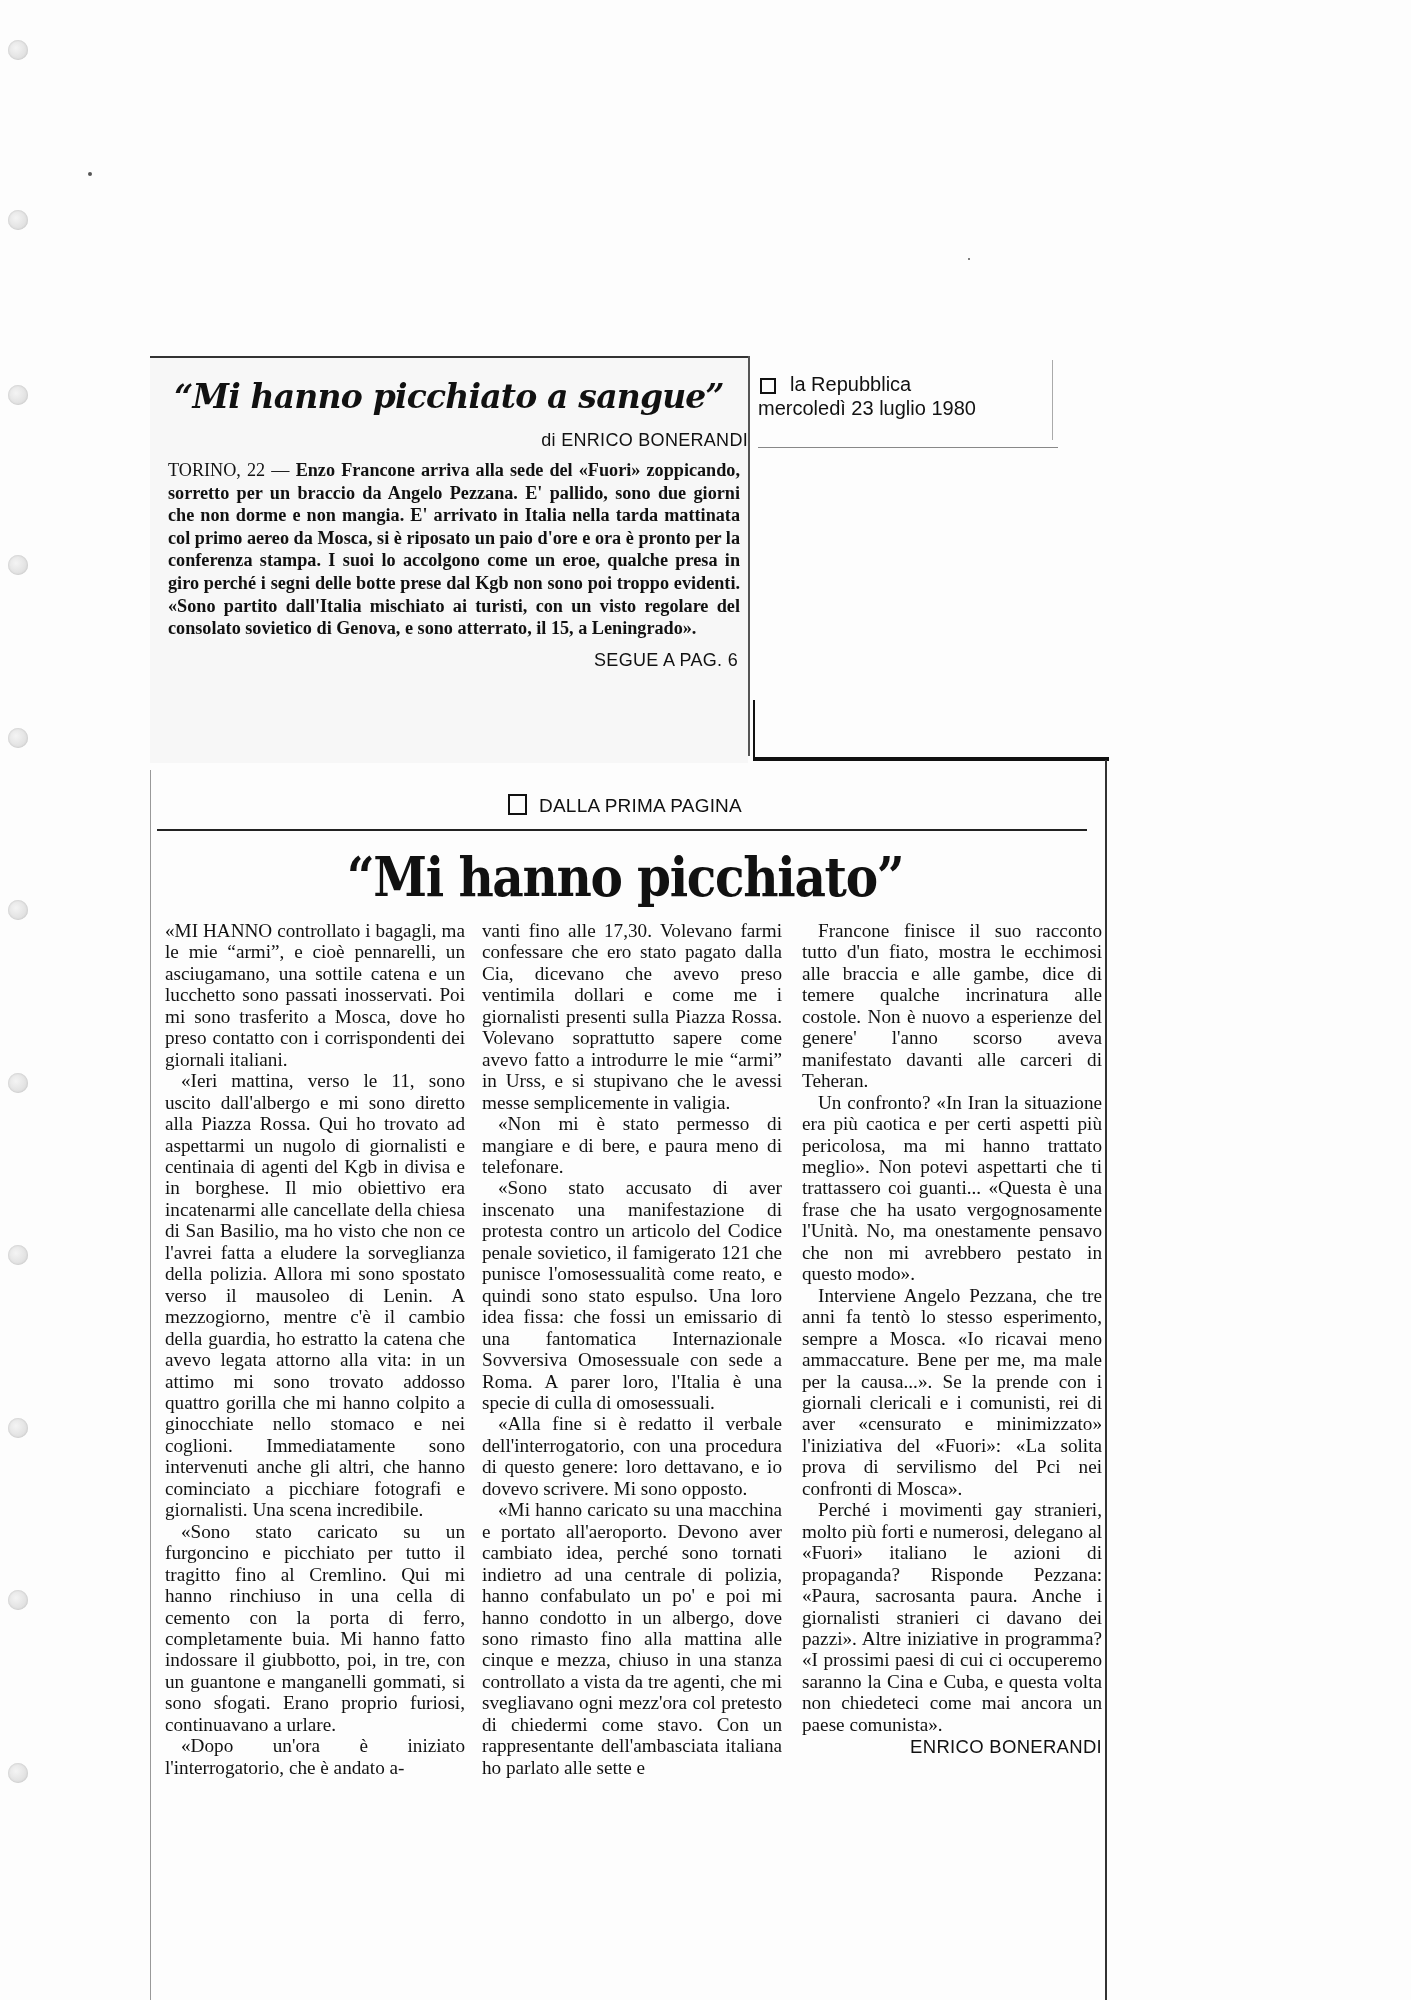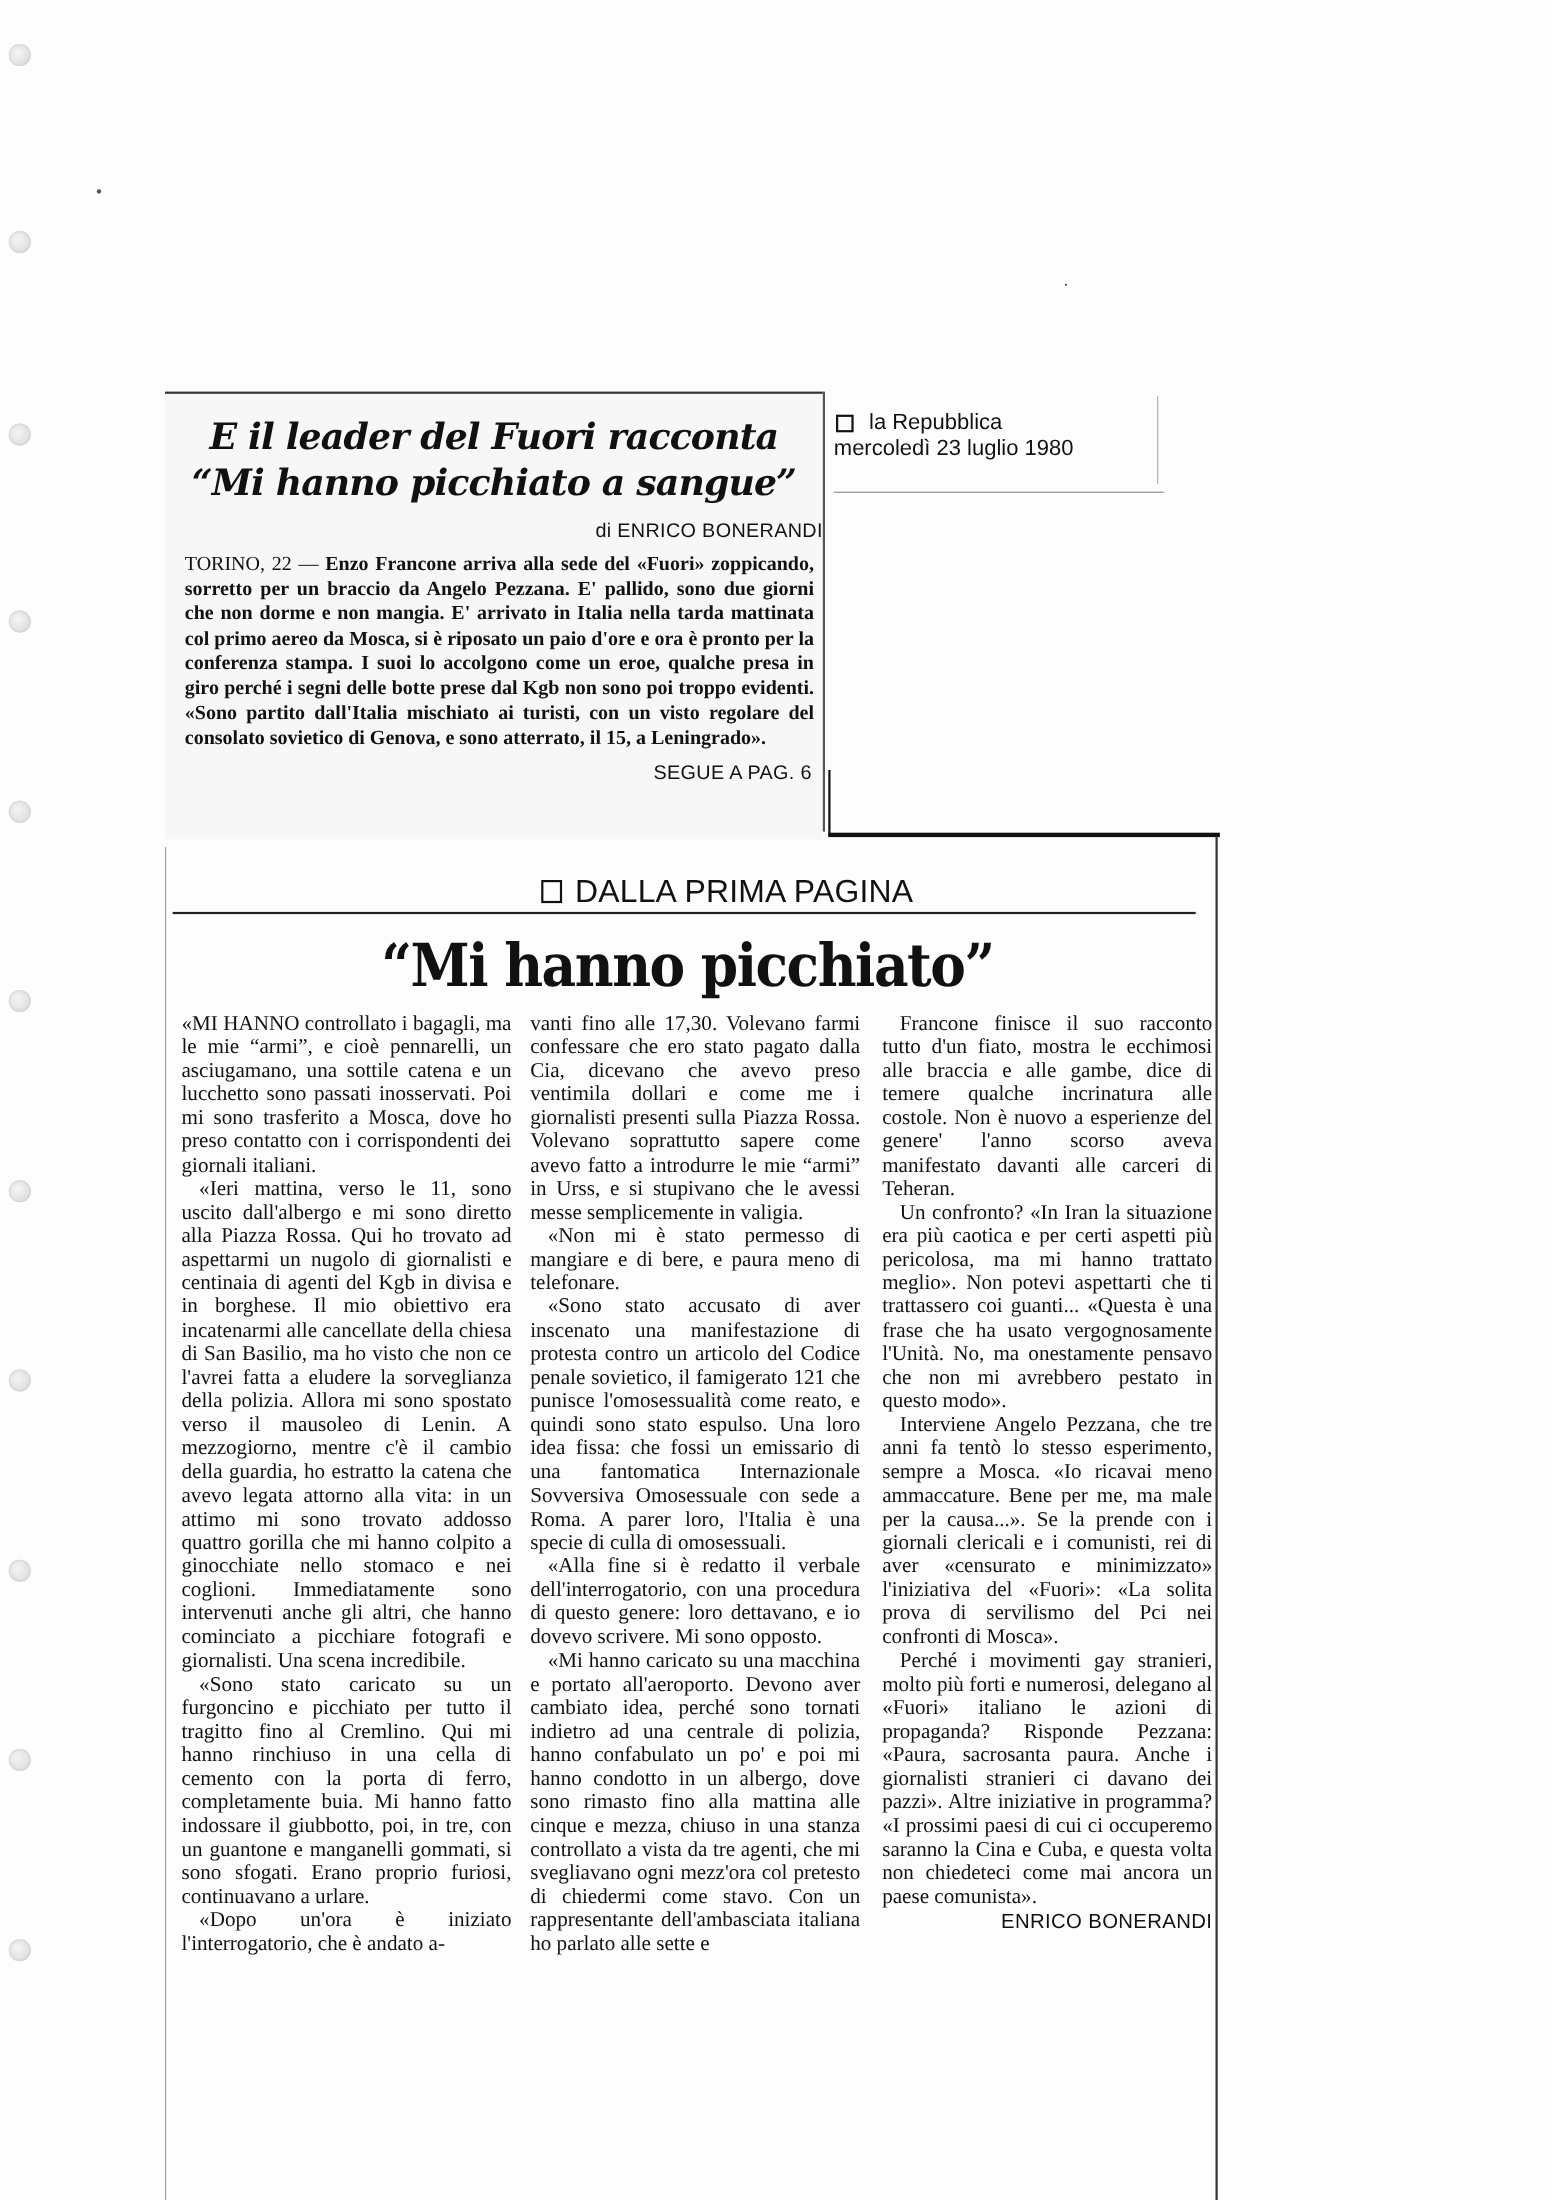--- a/index.html
+++ b/index.html
@@ -53,21 +53,21 @@
     #mast-rule { position:absolute; left:758px; top:447px; width:300px; height:1px; background:#888; }
     #vline-right-top { position:absolute; left:1052px; top:360px; width:1px; height:80px; background:#aaa; }
     
     #frame-top { position:absolute; left:753px; top:757px; width:356px; height:4px; background:#111; }
     #frame-left { position:absolute; left:753px; top:700px; width:2px; height:60px; background:#111; }
     #frame-right { position:absolute; left:1105px; top:760px; width:2px; height:1255px; background:#333; }
     #frame-leftline { position:absolute; left:150px; top:770px; width:1px; height:1230px; background:#999; }
     
     #kicker {
       position:absolute; left:150px; top:795px; width:950px; text-align:center;
-      font-family:"Liberation Sans", sans-serif; font-size:29px; letter-spacing:0.2px;margin-left:36px;
+      font-family:"Liberation Sans", sans-serif; font-size:19px; letter-spacing:0.2px;
     }
     #kicker .box {
       display:inline-block; width:15px; height:17px; border:2px solid #111;
       vertical-align:middle; margin-right:12px; position:relative; top:-2px;
     }
     #kicker-rule { position:absolute; left:157px; top:829px; width:930px; height:2px; background:#222; }
     #headline {
       position:absolute; left:150px; top:845px; width:950px; text-align:center;
       font-family:"DejaVu Serif", serif; font-weight:bold; font-size:54px; letter-spacing:-1.5px;
       transform:scaleX(0.9);
@@ -101,21 +101,20 @@
 <div class="hole" style="top:1245px"></div>
 <div class="hole" style="top:1418px"></div>
 <div class="hole" style="top:1590px"></div>
 <div class="hole" style="top:1763px"></div>
 
 <div class="speck" style="left:88px;top:172px;width:4px;height:4px"></div>
 <div class="speck" style="left:968px;top:258px;width:2px;height:2px"></div>
 
 <div id="clip1" class="clip">
   <div class="title">
-    <div>E il leader del Fuori racconta</div>
     <div>“Mi hanno picchiato a sangue”</div>
   </div>
   <div class="byline">di ENRICO BONERANDI</div>
   <div class="lead">
     <span class="place">TORINO, 22 —</span>
     <span>Enzo Francone arriva alla sede del «Fuori» zoppicando, sorretto per un braccio da Angelo Pezzana. E' pallido, sono due giorni che non dorme e non mangia. E' arrivato in Italia nella tarda mattinata col primo aereo da Mosca, si è riposato un paio d'ore e ora è pronto per la conferenza stampa. I suoi lo accolgono come un eroe, qualche presa in giro perché i segni delle botte prese dal Kgb non sono poi troppo evidenti. «Sono partito dall'Italia mischiato ai turisti, con un visto regolare del consolato sovietico di Genova, e sono atterrato, il 15, a Leningrado».</span>
   </div>
   <div class="follow">SEGUE A PAG. 6</div>
 </div>
 <div id="clip1-rightline"></div>

